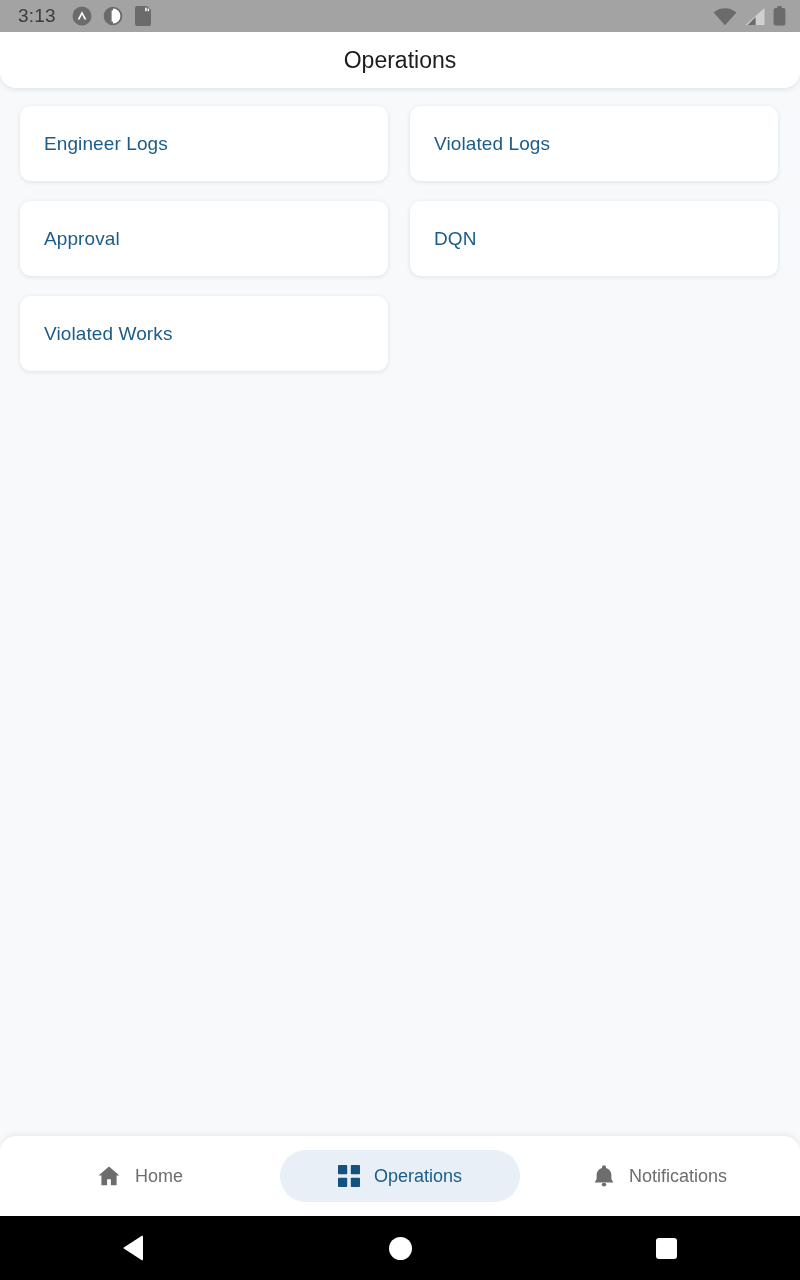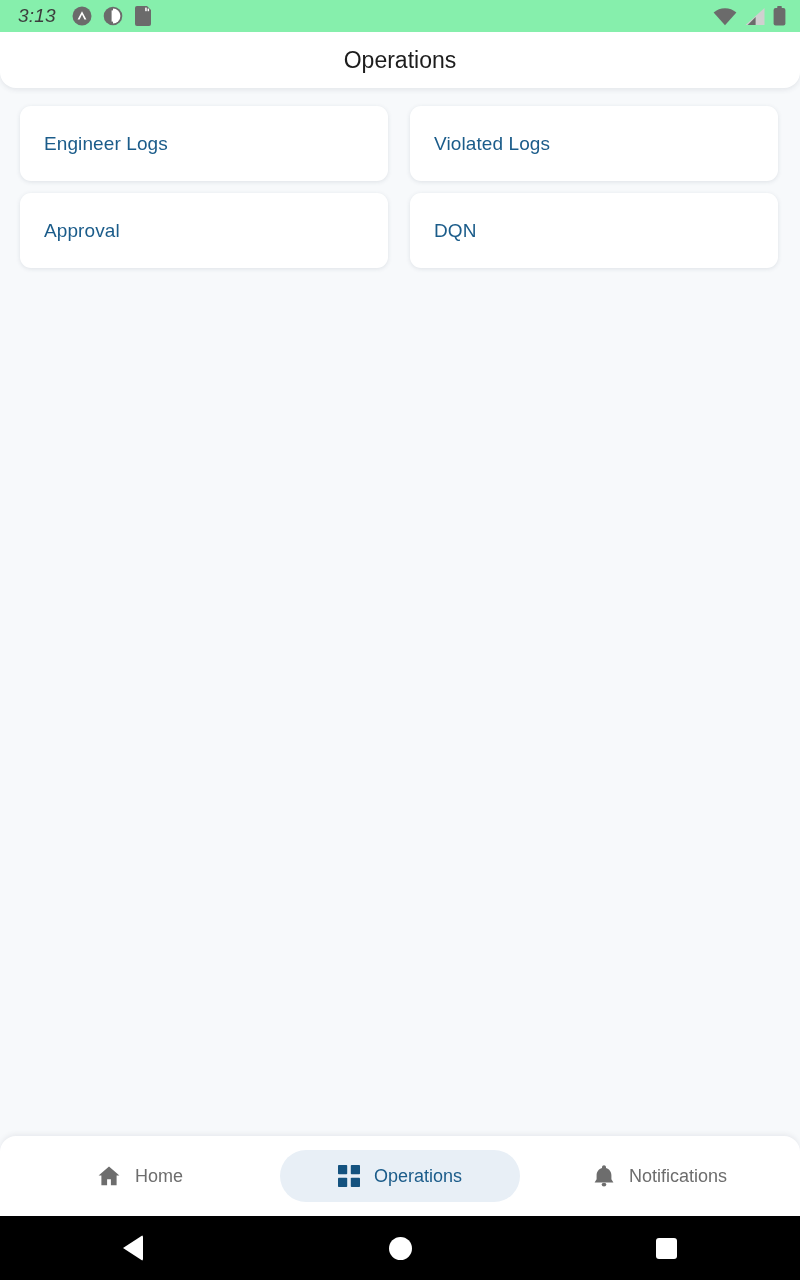--- a/index.html
+++ b/index.html
@@ -12,25 +12,25 @@
   #app {
     position:relative;
     width:800px; height:1280px;
     background:#f7f9fb;
     display:flex; flex-direction:column;
   }
 
   
   .status-bar {
     height:32px;
-    background:#86efac;
+    background:#a3a3a3;
     display:flex; align-items:center;
     padding:0 14px 0 18px;
     flex:0 0 auto;
-    position:relative; z-index:5;font-style:italic;
+    position:relative; z-index:5;
   }
   .status-clock {
     font-size:19px; color:#3c3c3c; letter-spacing:.2px;
     margin-right:16px;
   }
   .status-left-icons { display:flex; align-items:center; gap:11px; }
   .status-right { margin-left:auto; display:flex; align-items:center; gap:7px; }
   .sicon { display:block; }
 
   
@@ -49,21 +49,21 @@
   }
 
   
   .content {
     flex:1 1 auto;
     padding:18px 20px 0 20px;
     overflow:hidden;
   }
   .grid {
     display:flex; flex-wrap:wrap;
-    gap:12px 22px;
+    gap:20px 22px;
     align-content:flex-start;
   }
   .card {
     width:368px;
     height:75px;
     background:#ffffff;
     border-radius:11px;
     box-shadow:0 1px 4px rgba(55,70,95,.13);
     display:flex; align-items:center;
     padding:0 24px;
@@ -186,20 +186,23 @@
       </div>
 
       <div class="card">
         <span class="card-label">Approval</span>
       </div>
 
       <div class="card">
         <span class="card-label">DQN</span>
       </div>
 
+      <div class="card">
+        <span class="card-label">Violated Works</span>
+      </div>
 
     </div>
   </div>
 
   <div class="bottom-nav">
 
     <div class="nav-item">
       <svg width="24" height="24" viewBox="0 0 24 24">
         <path d="M12 2.6 L22.4 11.4 L19.6 11.4 L19.6 21.2 L13.9 21.2 L13.9 15.2 L10.1 15.2 L10.1 21.2 L4.4 21.2 L4.4 11.4 L1.6 11.4 Z" fill="#6d6d6d"></path>
       </svg>

